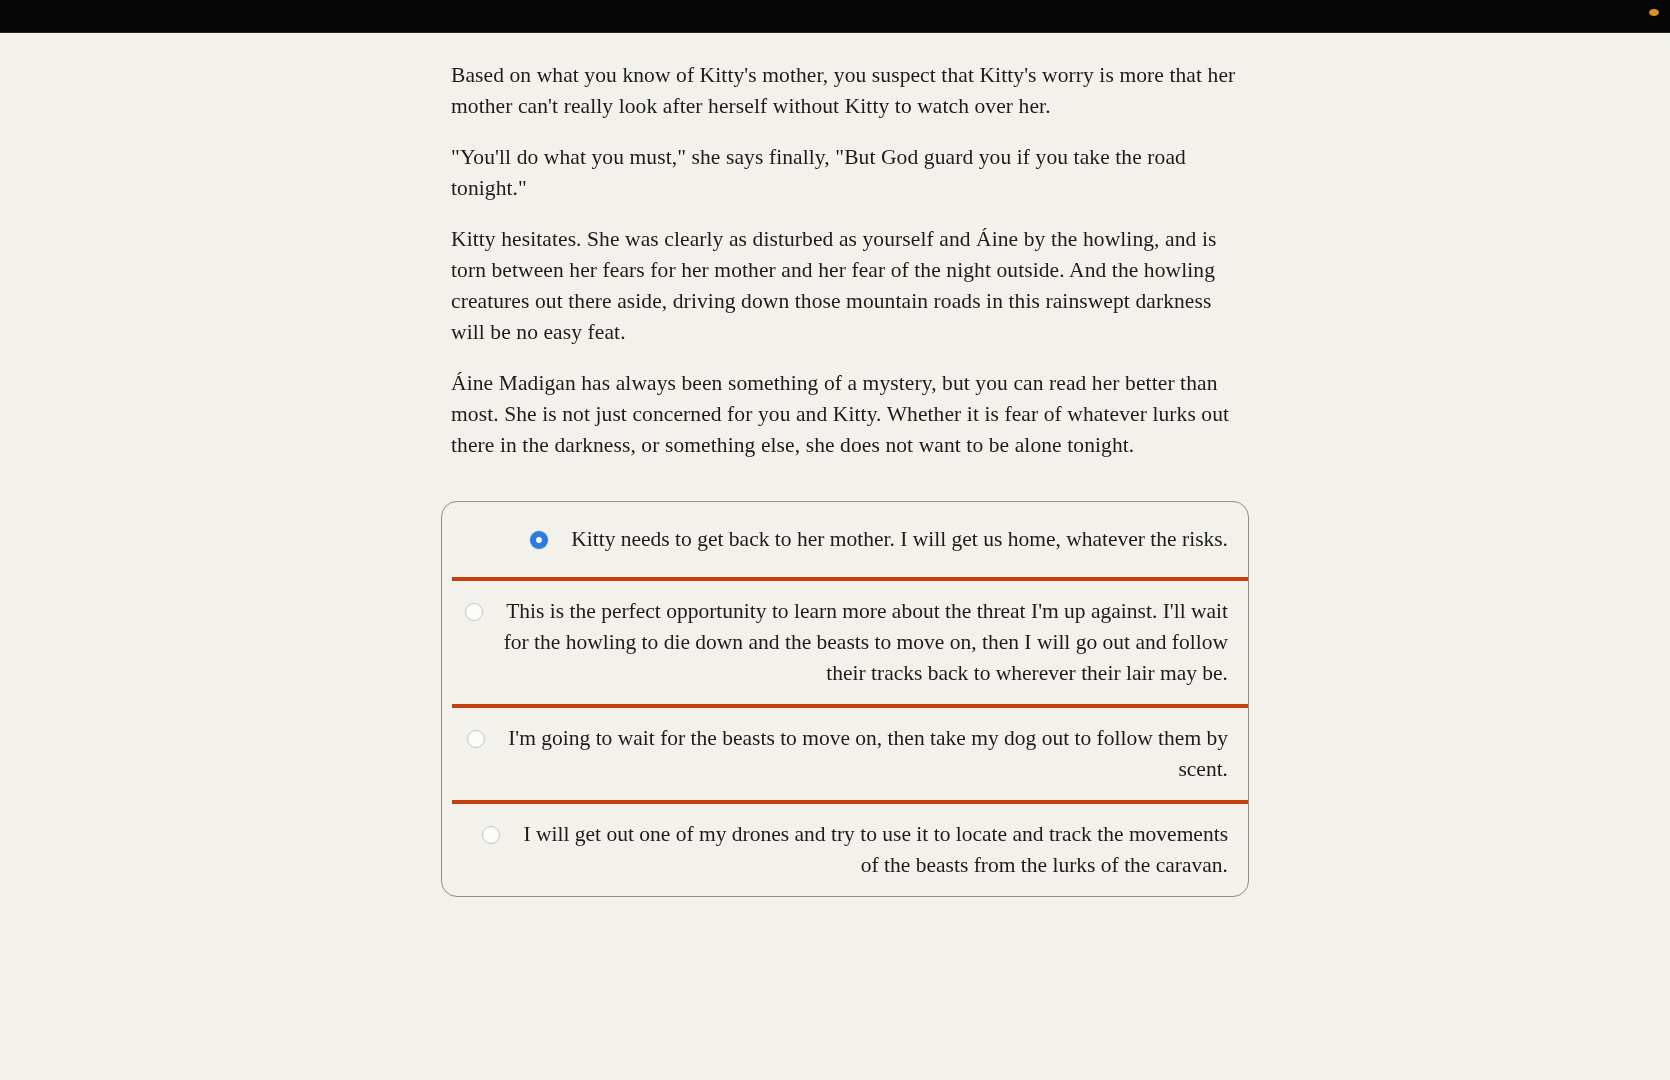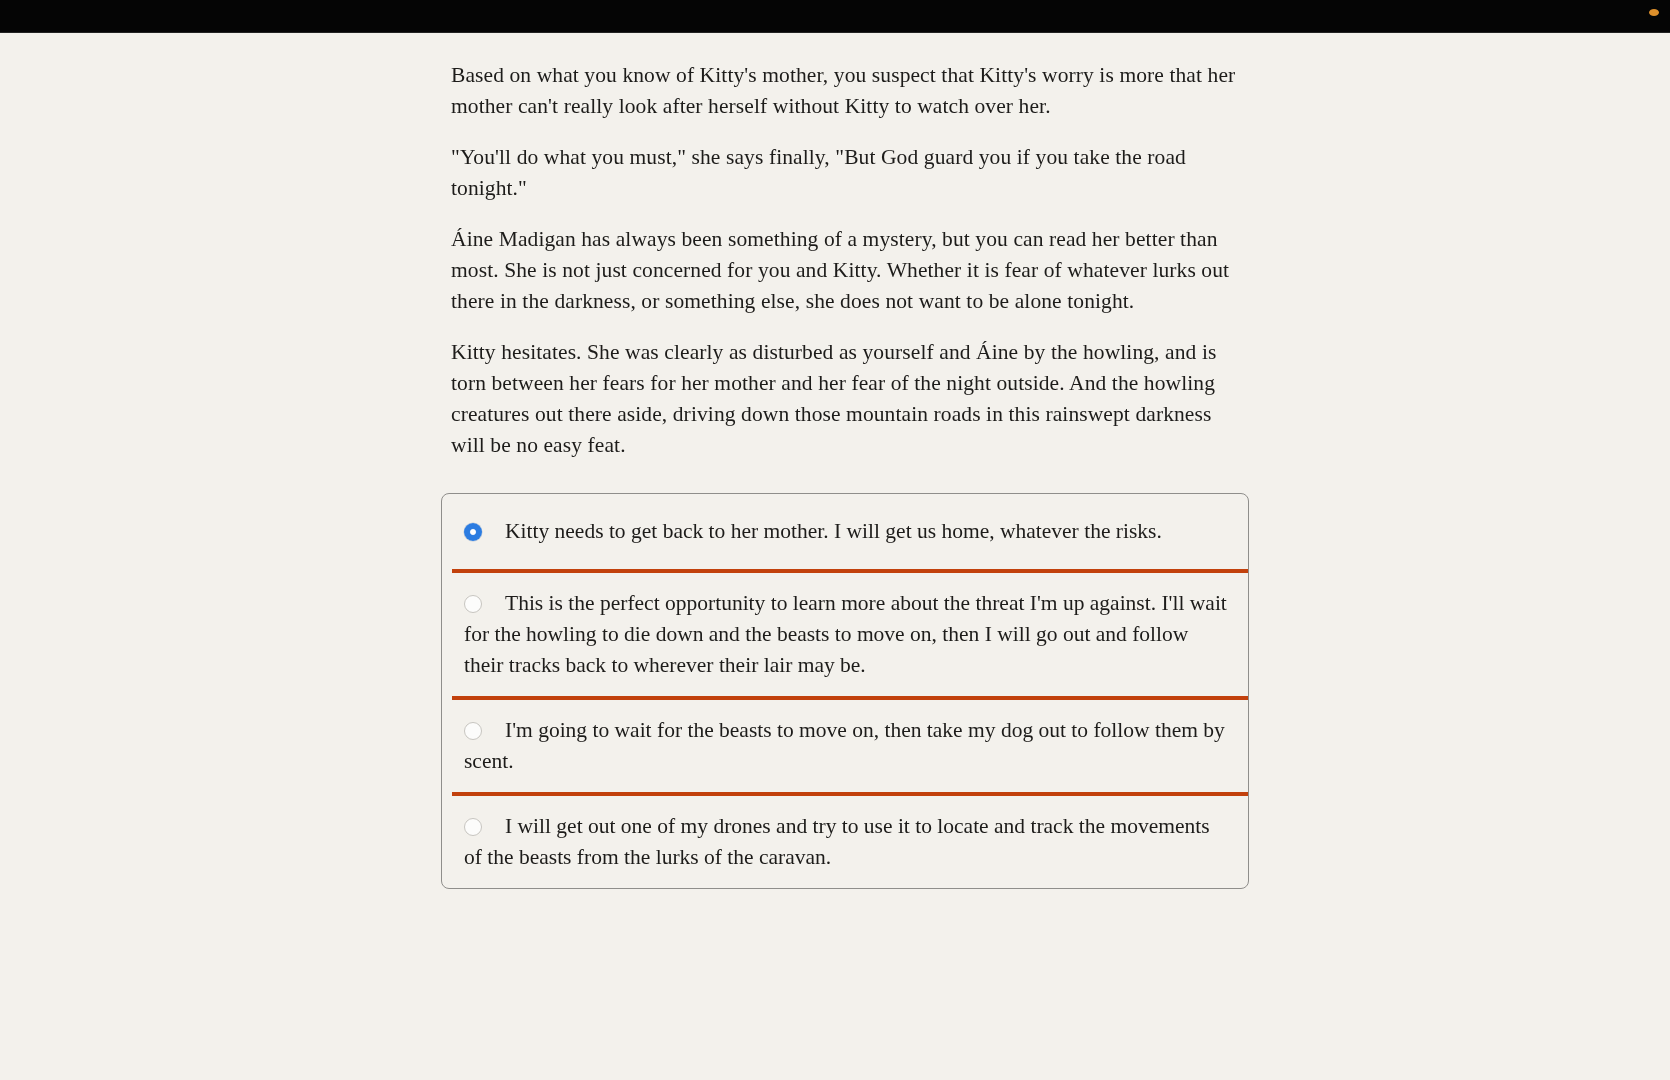--- a/index.html
+++ b/index.html
@@ -42,24 +42,25 @@
     color: #1d1c1a;
   }
   .column p {
     margin: 0 0 20px 0;
     font-size: 21.5px;
     line-height: 31px;
     letter-spacing: 0.1px;
   }
   
   .choices {
-    margin-top: 32px;
+    margin-top: 40px;
     border: 1.5px solid #8f8e8b;
-    border-radius: 8px;
+    border-radius: 16px;
     background: transparent;
+    text-align: right;
   }
   .choice {
     display: block;
     padding: 15px 20px 15px 12px;
     font-size: 21.5px;
     line-height: 31px;
     cursor: pointer;
   }
   .choice:first-child { padding-top: 22px; padding-bottom: 22px; }
   .choice + .choice { border-top: 4px solid #c2410c; }
@@ -83,22 +84,22 @@
 <body>
 
 <div class="titlebar">
   <span class="indicator"></span>
 </div>
 
 <main class="page">
   <div class="column">
     <p>Based on what you know of Kitty's mother, you suspect that Kitty's worry is more that her mother can't really look after herself without Kitty to watch over her.</p>
     <p>"You'll do what you must," she says finally, "But God guard you if you take the road tonight."</p>
+    <p>Kitty hesitates. She was clearly as disturbed as yourself and Áine by the howling, and is torn between her fears for her mother and her fear of the night outside. And the howling creatures out there aside, driving down those mountain roads in this rainswept darkness will be no easy feat.</p>
     <p>Áine Madigan has always been something of a mystery, but you can read her better than most. She is not just concerned for you and Kitty. Whether it is fear of whatever lurks out there in the darkness, or something else, she does not want to be alone tonight.</p>
-    <p>Kitty hesitates. She was clearly as disturbed as yourself and Áine by the howling, and is torn between her fears for her mother and her fear of the night outside. And the howling creatures out there aside, driving down those mountain roads in this rainswept darkness will be no easy feat.</p>
 
     <div class="choices">
       <label class="choice">
         <span class="radio checked"></span><span class="choice-text">Kitty needs to get back to her mother. I will get us home, whatever the risks.</span>
       </label>
       <label class="choice">
         <span class="radio"></span><span class="choice-text">This is the perfect opportunity to learn more about the threat I'm up against. I'll wait for the howling to die down and the beasts to move on, then I will go out and follow their tracks back to wherever their lair may be.</span>
       </label>
       <label class="choice">
         <span class="radio"></span><span class="choice-text">I'm going to wait for the beasts to move on, then take my dog out to follow them by scent.</span>

